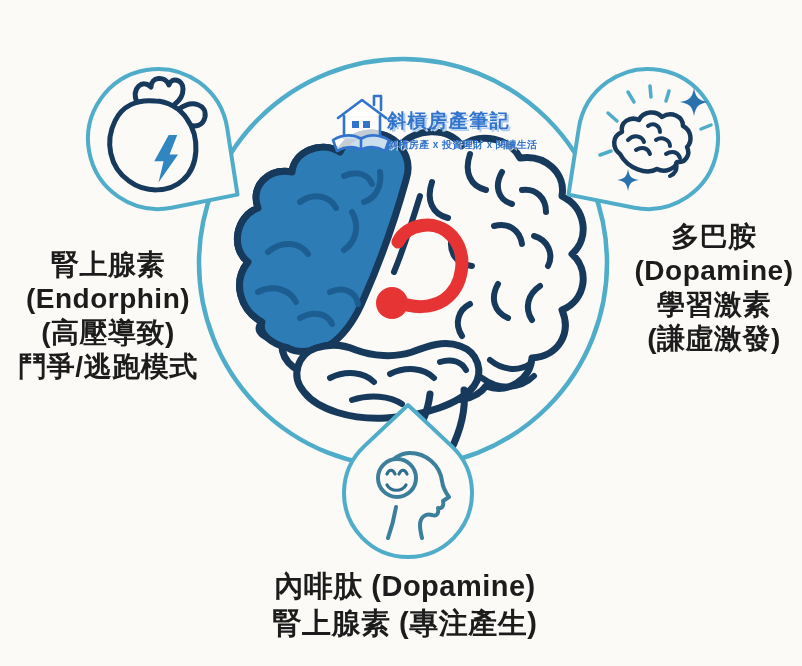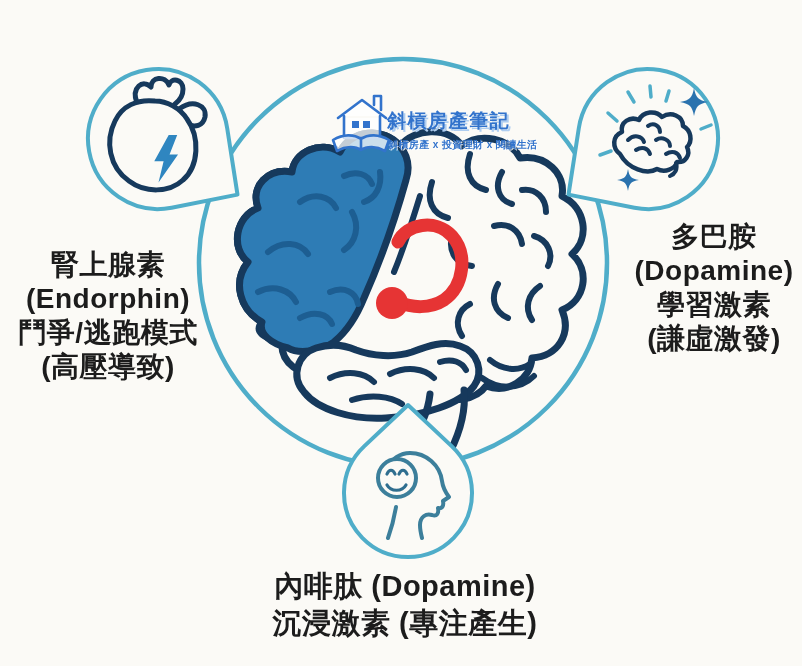--- a/index.html
+++ b/index.html
@@ -169,26 +169,26 @@
       <path class="wm-shape" d="M 333,140 C 343,134 354,134 361,139 C 368,134 379,134 389,140 L 385,151 C 376,146 367,146 361,150 C 355,146 346,146 337,151 Z M 361,139 L 361,150"></path>
     </g>
   </svg>
 
   <div class="wm-title">斜槓房產筆記</div>
   <div class="wm-subtitle">斜槓房產 x 投資理財 x 閱讀生活</div>
 
   <div class="label label-side" id="label-adrenaline">
     <span>腎上腺素</span>
     <span>(Endorphin)</span>
+    <span>(高壓導致)</span>
     <span>鬥爭/逃跑模式</span>
-    <span>(高壓導致)</span>
   </div>
   <div class="label label-side" id="label-dopamine">
     <span>多巴胺</span>
     <span>(Dopamine)</span>
     <span>學習激素</span>
     <span>(謙虛激發)</span>
   </div>
   <div class="label" id="label-endorphin">
     <span>內啡肽 (Dopamine)</span>
-    <span>沉浸激素 (專注產生)</span>
+    <span>腎上腺素 (專注產生)</span>
   </div>
 </div>
 
 </body></html>

